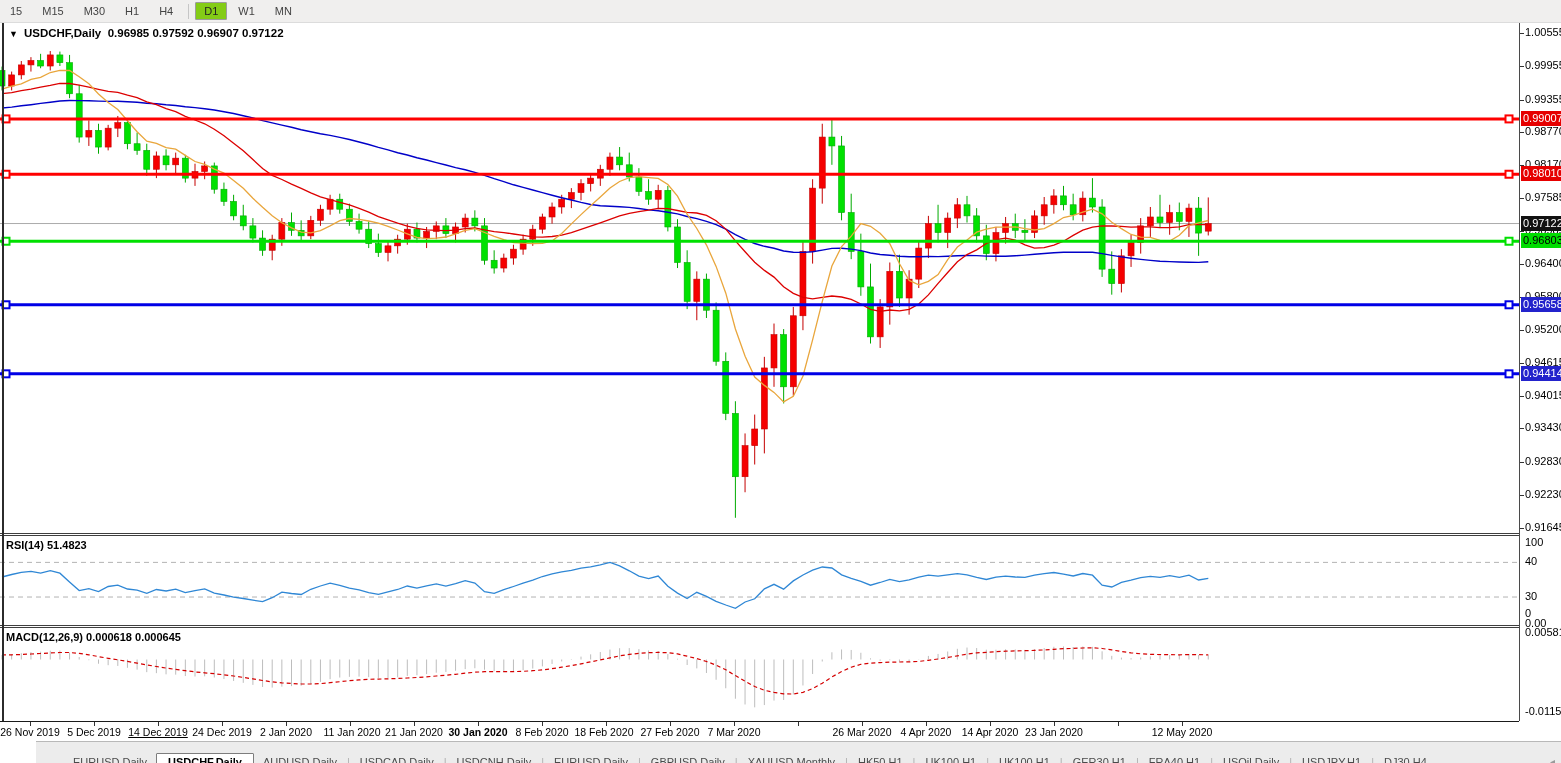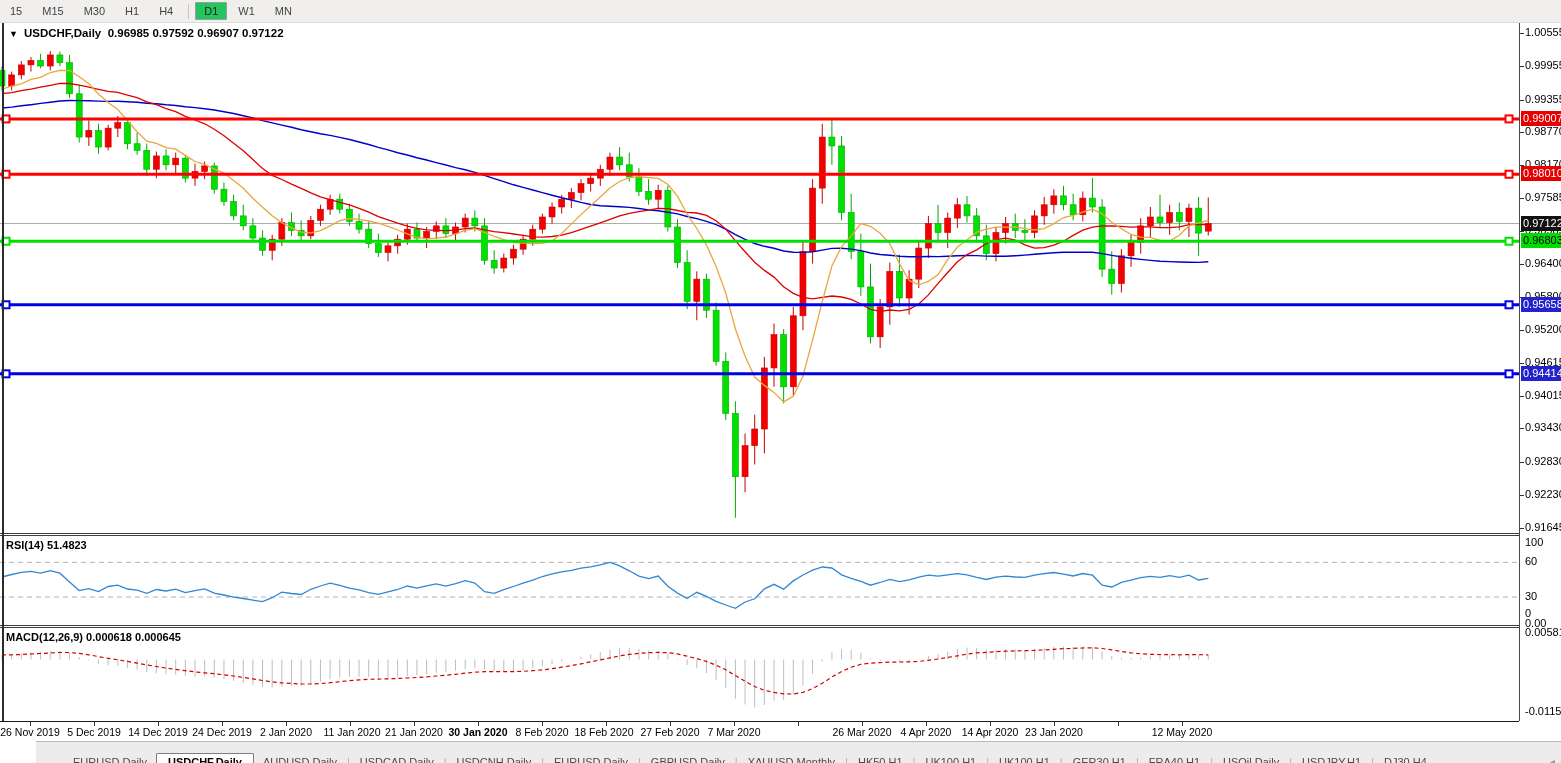--- a/index.html
+++ b/index.html
@@ -2,21 +2,21 @@
 <html><head>
 <meta charset="utf-8">
 <style>
   html,body{margin:0;padding:0;}
   body{width:1561px;height:763px;overflow:hidden;background:#fff;
        font-family:"Liberation Sans",sans-serif;-webkit-font-smoothing:antialiased;position:relative;}
   
   .toolbar{position:absolute;top:0;left:0;width:1561px;height:22px;background:#f0efee;
            border-bottom:1px solid #dcdcdc;display:flex;align-items:center;z-index:30;}
   .tf-btn{font-size:11px;color:#444;padding:2px 8px;margin:0 1px;border:1px solid transparent;cursor:default;}
-  .tf-btn.active{background:#22c55e;border:1px solid #9c9c9c;border-radius:1px;color:#222;}
+  .tf-btn.active{background:#84cc16;border:1px solid #9c9c9c;border-radius:1px;color:#222;}
   .tf-sep{width:1px;height:15px;background:#c6c6c6;margin:0 5px;}
   
   .chart-frame{position:absolute;top:22px;left:0;width:1561px;height:719px;background:#fff;}
   .frame-line{position:absolute;background:#4a4a4a;}
   svg.pane{position:absolute;left:0;display:block;}
   .pane-sep{position:absolute;left:0;width:1519px;height:3px;background:#fff;
             border-top:1px solid #3f3f3f;border-bottom:1px solid #3f3f3f;box-sizing:border-box;}
   
   .chart-title{position:absolute;left:9px;top:27px;font-size:11.5px;font-weight:700;color:#000;z-index:5;white-space:nowrap;}
   .chart-title .tri{font-size:9px;margin-right:6px;}
@@ -519,34 +519,34 @@
     <div class="tick-label" style="top: 466px;">0.92230</div>
     <div class="tick-dash" style="top: 506px;"></div>
     <div class="tick-label" style="top: 499px;">0.91645</div>
     <div class="axis-badge" style="top: 89px; background: rgb(230, 0, 0); color: rgb(255, 255, 255);">0.99007</div>
     <div class="axis-badge" style="top: 144px; background: rgb(230, 0, 0); color: rgb(255, 255, 255);">0.98010</div>
     <div class="axis-badge" style="top: 194px; background: rgb(17, 17, 17); color: rgb(255, 255, 255);">0.97122</div>
     <div class="axis-badge" style="top: 211px; background: rgb(0, 221, 0); color: rgb(0, 0, 0);">0.96803</div>
     <div class="axis-badge" style="top: 275px; background: rgb(35, 35, 204); color: rgb(255, 255, 255);">0.95658</div>
     <div class="axis-badge" style="top: 344px; background: rgb(35, 35, 204); color: rgb(255, 255, 255);">0.94414</div>
     <div class="sub-label" style="top: 514px;">100</div>
-    <div class="sub-label" style="top: 533px;">60</div>
+    <div class="sub-label" style="top: 533px;">40</div>
     <div class="sub-label" style="top: 568px;">30</div>
     <div class="sub-label" style="top: 585px;">0</div>
     <div class="sub-label" style="top: 604px;">0.005818</div>
     <div class="sub-label" style="top: 595px;">0.00</div>
     <div class="sub-label" style="top: 683px;">-0.011514</div>
   </div>
 <div class="date-axis">
     <div class="date-tick" style="left: 30px;"></div>
     <div class="date-label" style="left: 30px;">26 Nov 2019</div>
     <div class="date-tick" style="left: 94px;"></div>
     <div class="date-label" style="left: 94px;">5 Dec 2019</div>
     <div class="date-tick" style="left: 158px;"></div>
-    <div class="date-label" style="left: 158px;">14 Dec 2019</div>
+    <div class="date-label" style="left: 158px; text-decoration: underline;">14 Dec 2019</div>
     <div class="date-tick" style="left: 222px;"></div>
     <div class="date-label" style="left: 222px;">24 Dec 2019</div>
     <div class="date-tick" style="left: 286px;"></div>
     <div class="date-label" style="left: 286px;">2 Jan 2020</div>
     <div class="date-tick" style="left: 350px;"></div>
     <div class="date-label" style="left: 352px;">11 Jan 2020</div>
     <div class="date-tick" style="left: 414px;"></div>
     <div class="date-label" style="left: 414px;">21 Jan 2020</div>
     <div class="date-tick" style="left: 478px;"></div>
     <div class="date-label" style="left: 478px; font-weight: bold;">30 Jan 2020</div>

